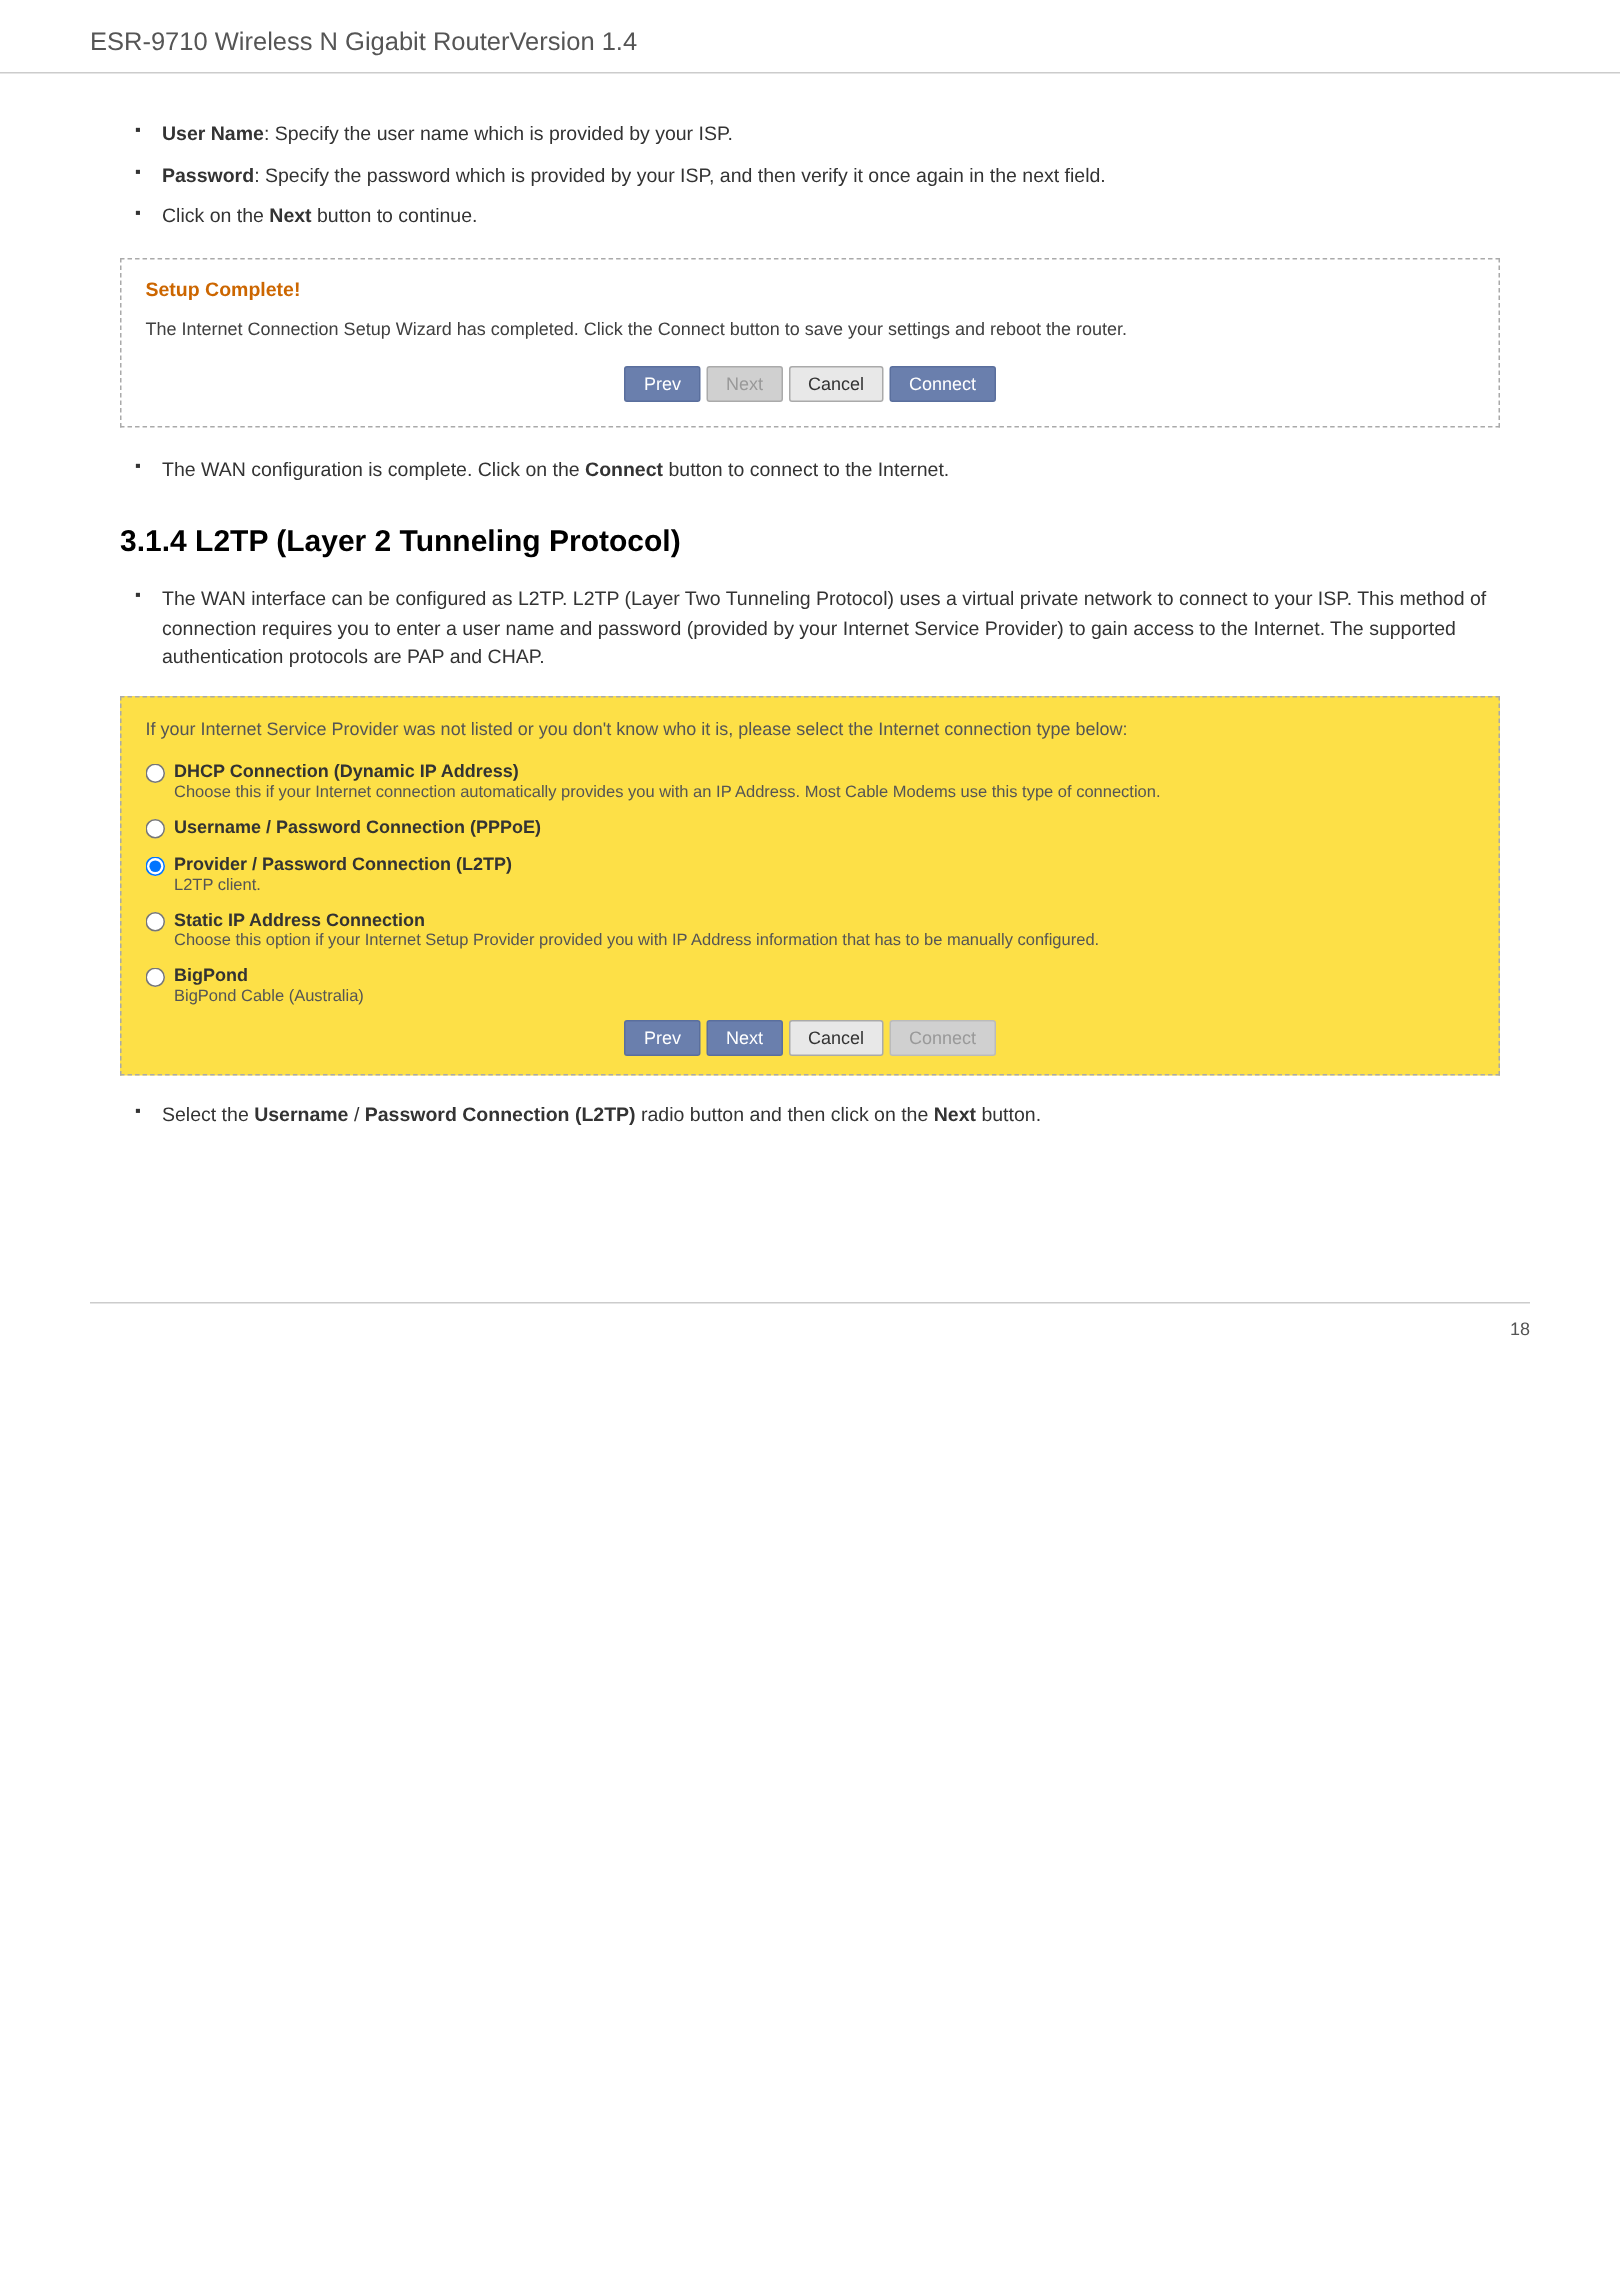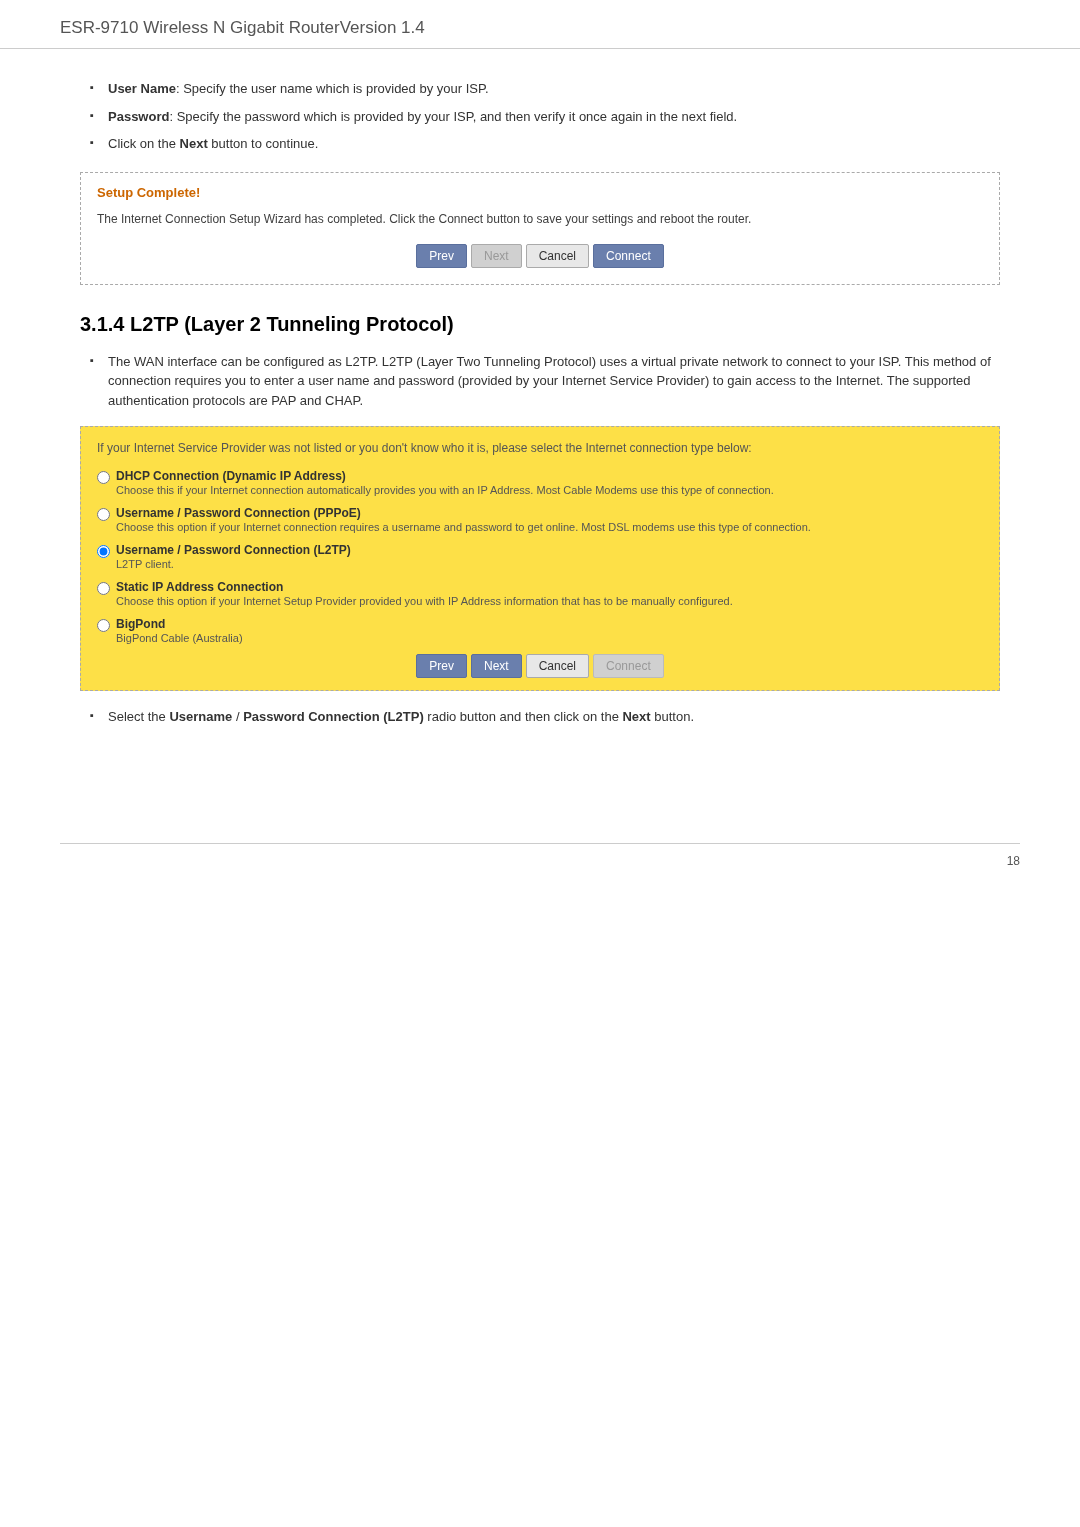--- a/index.html
+++ b/index.html
@@ -188,20 +188,25 @@
       <div class="setup-complete-title">Setup Complete!</div>
       <div class="setup-complete-desc">The Internet Connection Setup Wizard has completed. Click the Connect button to save your settings and reboot the router.</div>
       <div class="button-row">
         <button class="btn btn-prev">Prev</button>
         <button class="btn btn-next">Next</button>
         <button class="btn btn-cancel">Cancel</button>
         <button class="btn btn-connect">Connect</button>
       </div>
     </div>
 
+    <ul class="bullet-list">
+      <li>
+        <span>The WAN configuration is complete. Click on the <strong>Connect</strong> button to connect to the Internet.</span>
+      </li>
+    </ul>
 
     <h2 class="section-heading">3.1.4 L2TP (Layer 2 Tunneling Protocol)</h2>
 
     <ul class="bullet-list">
       <li>
         <span>The WAN interface can be configured as L2TP. L2TP (Layer Two Tunneling Protocol) uses a virtual private network to connect to your ISP. This method of connection requires you to enter a user name and password (provided by your Internet Service Provider) to gain access to the Internet. The supported authentication protocols are PAP and CHAP.</span>
       </li>
     </ul>
 
     <div class="connection-box">
@@ -212,29 +217,28 @@
         <label for="opt1" class="radio-label">
           <strong>DHCP Connection (Dynamic IP Address)</strong>
           <span class="sub-text">Choose this if your Internet connection automatically provides you with an IP Address. Most Cable Modems use this type of connection.</span>
         </label>
       </div>
 
       <div class="radio-option">
         <input type="radio" name="connection_type" id="opt2" style="">
         <label for="opt2" class="radio-label">
           <strong>Username / Password Connection (PPPoE)</strong>
-          <span class="sub-text">Choose this option if your Internet connection requires a username and password to get online. Most DSL modems use this type of connection.</span>
         </label>
       </div>
 
 
       <div class="radio-option">
         <input type="radio" name="connection_type" id="opt4" checked="" style="">
         <label for="opt4" class="radio-label">
-          <strong>Username / Password Connection (L2TP)</strong>
+          <strong>Provider / Password Connection (L2TP)</strong>
           <span class="sub-text">L2TP client.</span>
         </label>
       </div>
 
       <div class="radio-option">
         <input type="radio" name="connection_type" id="opt5" style="">
         <label for="opt5" class="radio-label">
           <strong>Static IP Address Connection</strong>
           <span class="sub-text">Choose this option if your Internet Setup Provider provided you with IP Address information that has to be manually configured.</span>
         </label>

